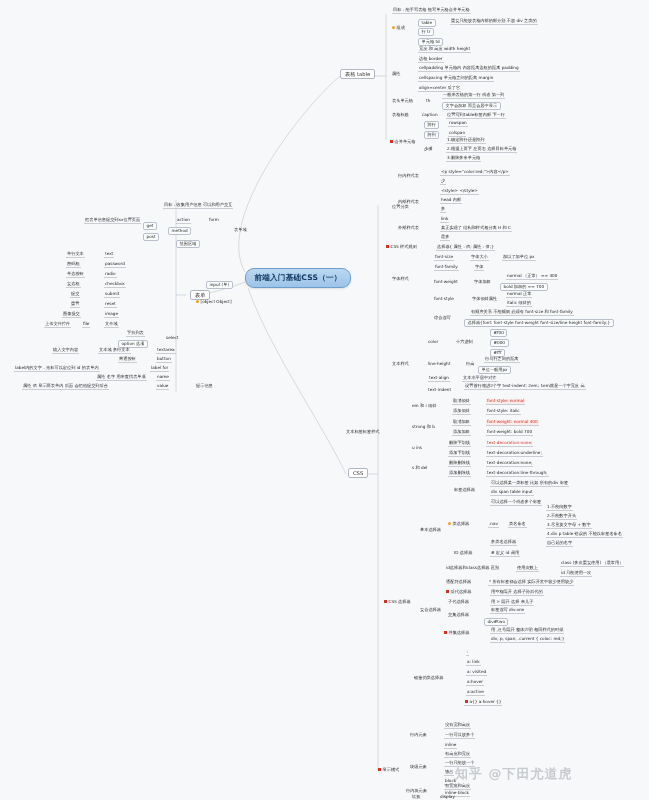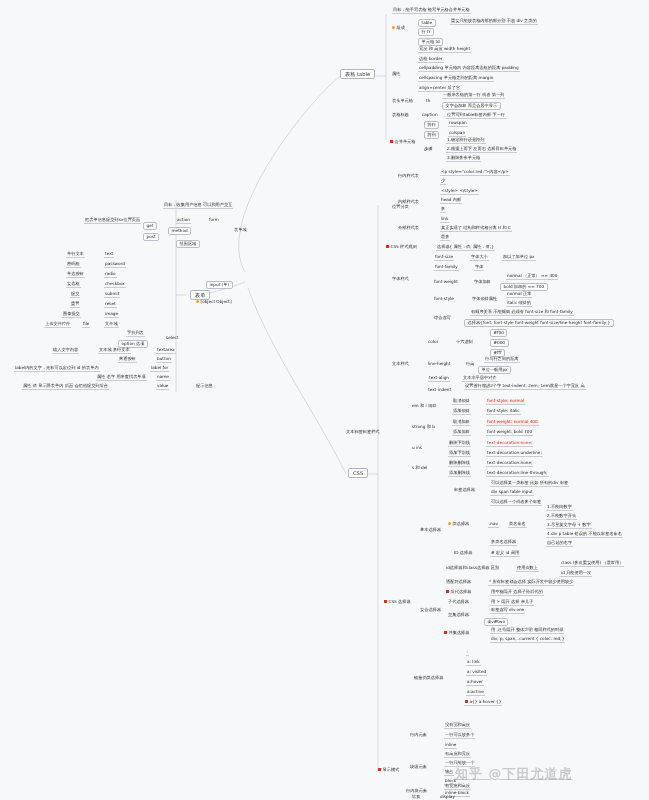--- a/index.html
+++ b/index.html
@@ -70,21 +70,20 @@
     vertical-align:middle;
   }
   .hl { background:#fdecea; }
   .watermark {
     position:absolute;
     left: 455px; top: 765px;
     font-size: 13px;
     color: rgba(120,125,135,0.38);
     font-weight: bold;
     letter-spacing: 1px;
-    text-decoration: underline;
   }
 </style>
 </head>
 <body>
 
 <div id="canvas">
 
   <svg class="links" viewBox="0 0 649 800">
     <g stroke="#b9bfc9" stroke-width="0.55" fill="none">
 
@@ -98,20 +97,21 @@
       <path d="M386,14 L386,140"></path>
 
       <path d="M366,474 L378,474"></path>
       <path d="M378,205 L378,770"></path>
 
       <path d="M186,295 L176,295"></path>
       <path d="M176,200 L176,392"></path>
     </g>
   </svg>
 
+  <div class="root">前端入门基础CSS（一）</div>
 
   <div class="node lvl1" style="left:340px; top:69px;">表格 table</div>
 
   <div class="node u" style="left:392px; top:8px;">目标：能手写表格 能写单元格合并单元格</div>
 
   <div class="node orangetag" style="left:392px; top:26px;">组成</div>
 
   <div class="node boxed" style="left:418px; top:19px;">table</div>
   <div class="node u" style="left:450px; top:19px;">重复只能放表格内部的部分别 不放 div 之类的</div>
   <div class="node boxed" style="left:418px; top:28px;">行 tr</div>

